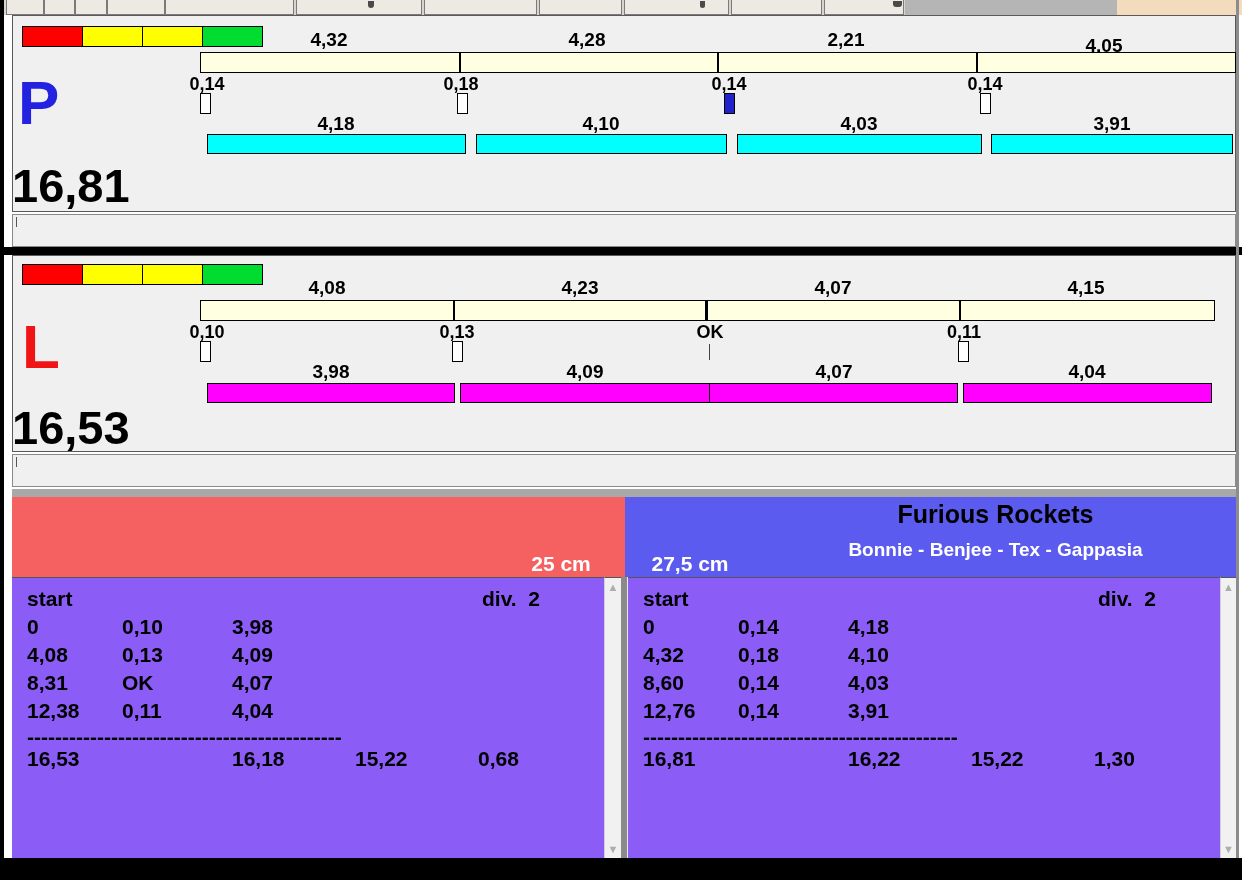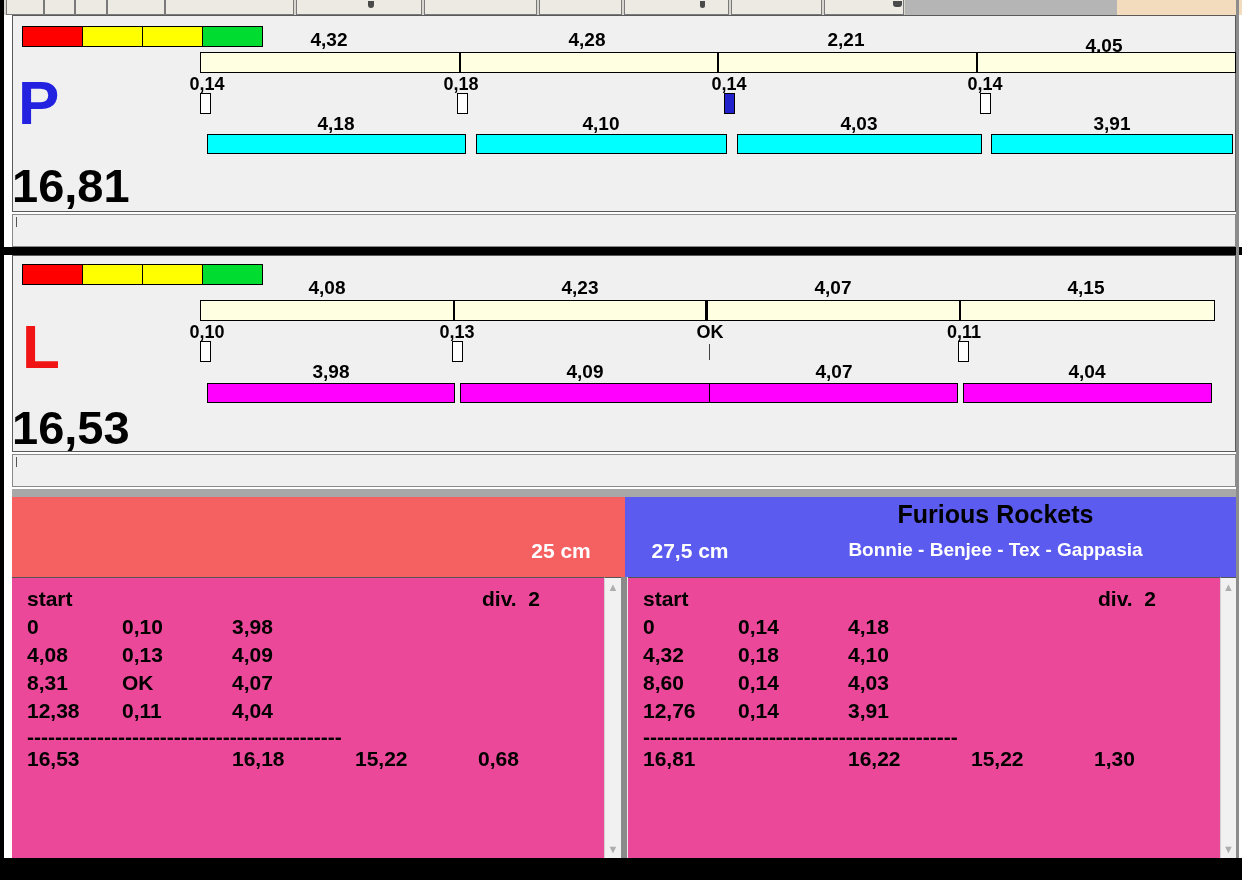--- a/index.html
+++ b/index.html
@@ -37,25 +37,25 @@
   .dogbar{height:20px;border:1px solid #000;box-sizing:border-box;}
 
   .gap-strip{left:12px;width:1224px;height:33px;background:#F0F0F0;border:1px solid #8a8a8a;box-sizing:border-box;}
   .gap-tick{position:absolute;left:3px;top:2px;width:1px;height:10px;background:#555;}
   .black-div{left:0;width:1242px;height:8px;background:#000;}
   .gray-bar{left:12px;top:489px;width:1224px;height:8px;background:#A8A8A8;}
 
   .team-hdr{top:497px;height:80px;}
   .team-title{font-size:25px;font-weight:bold;color:#000;line-height:1.1;}
   .team-members{font-size:19px;font-weight:bold;color:#fff;line-height:1.1;}
-  .team-height{font-size:21px;font-weight:bold;color:#fff;line-height:1.1;}
+  .team-height{font-size:21px;font-weight:bold;color:#fff;line-height:1.1;margin-top:13px;}
   .datebox{left:497px;top:495px;width:258px;height:42px;background:#fff;
            font-size:24px;color:#000;text-align:center;line-height:30px;}
 
-  .tbl{top:577px;width:592px;height:281px;background:#ec4899;border-top:1px solid #555;box-sizing:border-box;
+  .tbl{top:577px;width:592px;height:281px;background:#8b5cf6;border-top:1px solid #555;box-sizing:border-box;
        font-size:21px;font-weight:bold;color:#000;}
   .tbl .cell{position:absolute;line-height:1;}
   .scrollbar{top:577px;width:17px;height:281px;background:#F1F1F1;border-left:1px solid #d0d0d0;
              border-top:1px solid #555;box-sizing:border-box;}
   .sb-arrow{position:absolute;left:0;width:100%;text-align:center;font-size:11px;color:#ADADAD;line-height:14px;}
   .mid-div{left:621px;top:577px;width:7px;height:281px;background:#8a8a8a;border-right:1px solid #e8e8e8;box-sizing:border-box;}
   .dashes{letter-spacing:0;}
 </style>
 </head>
 <body>

